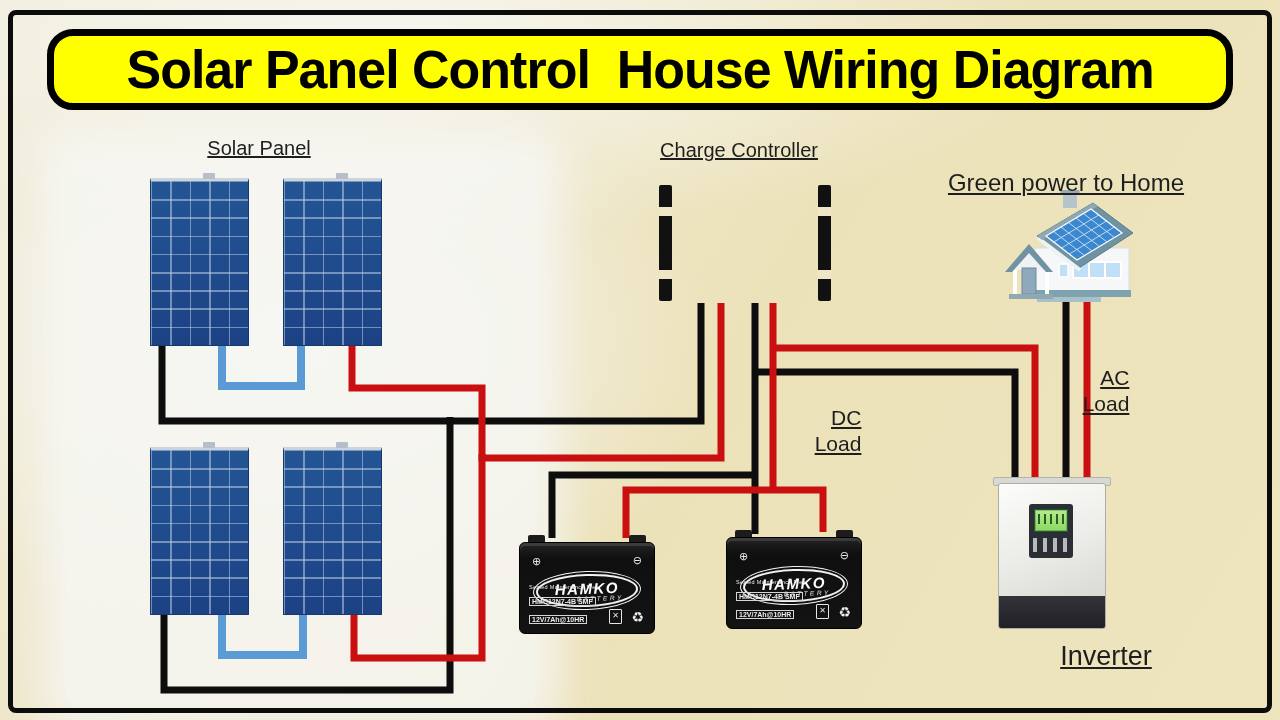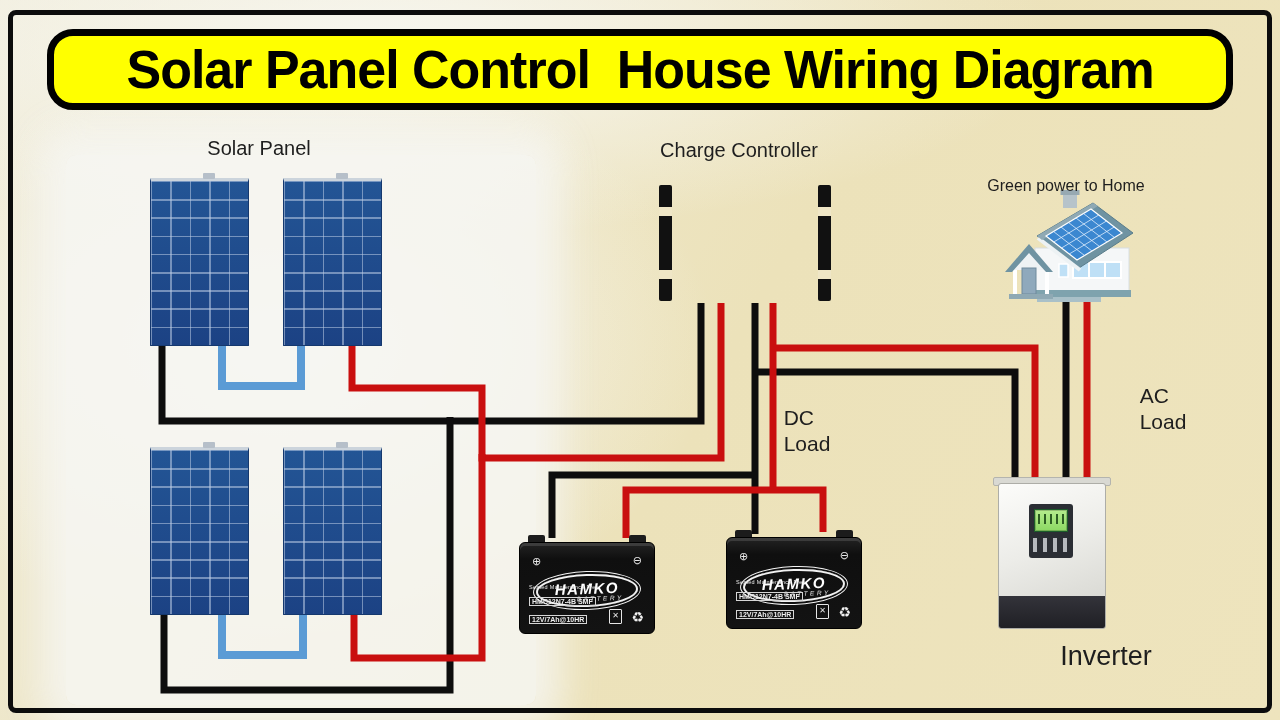--- a/index.html
+++ b/index.html
@@ -9,29 +9,29 @@
       radial-gradient(ellipse 620px 420px at 22% 48%, rgba(248,248,244,.95) 0%, rgba(248,248,244,0) 70%),
       radial-gradient(ellipse 900px 260px at 30% 6%, rgba(248,248,244,.9) 0%, rgba(248,248,244,0) 75%),
       linear-gradient(120deg,#f0ecd9 0%,#ece2ba 55%,#eee4bd 100%);
   }
   .frame{position:absolute;left:8px;top:10px;right:8px;bottom:7px;border:5px solid #0c0c0c;border-radius:8px;pointer-events:none;z-index:40;}
   .white-zone{position:absolute;left:66px;top:155px;width:470px;height:550px;background:rgba(246,246,242,.85);box-shadow:0 0 38px 26px rgba(246,246,242,.85);border-radius:10px;z-index:0;}
 
   .title-box{position:absolute;left:47px;top:29px;width:1186px;height:81px;background:#ffff00;border:7px solid #000;border-radius:26px;box-sizing:border-box;display:flex;align-items:center;justify-content:center;z-index:30;}
   .title-box span{font-size:53px;font-weight:bold;letter-spacing:-1px;color:#000;white-space:pre;transform:scaleX(.98);}
 
-  .lbl{position:absolute;color:#1e1e1e;z-index:20;transform:translateX(-50%);text-align:left;white-space:nowrap;}
+  .lbl{position:absolute;color:#1e1e1e;z-index:20;transform:translateX(-50%);text-align:right;white-space:nowrap;text-decoration:underline;}
   .lbl-sp{left:259px;top:137px;font-size:20px;}
   .lbl-cc{left:739px;top:139px;font-size:20px;}
-  .lbl-gp{left:1066px;top:177px;font-size:16px;}
+  .lbl-gp{left:1066px;top:169px;font-size:24px;}
   .lbl-bat{left:687px;top:495px;font-size:25px;}
   .lbl-inv{left:1106px;top:641px;font-size:27px;}
   .lbl-2l{font-size:21px;line-height:26px;}
-  .lbl-dc{left:807px;top:405px;}
-  .lbl-ac{left:1163px;top:365px;margin-top:18px;}
+  .lbl-dc{left:838px;top:405px;}
+  .lbl-ac{left:1106px;top:365px;}
 
   svg.wires{position:absolute;left:0;top:0;z-index:5;pointer-events:none;}
   svg.wires polyline{fill:none;stroke-linejoin:miter;stroke-linecap:butt;}
 
   
   .panel{position:absolute;width:97px;height:164px;z-index:10;border-radius:1px;
     border:1px solid #15386e;border-top:3px solid #ccd4dc;
     background:
       repeating-linear-gradient(to right, rgba(188,204,228,.55) 0 1.5px, transparent 1.5px 19.4px),
       repeating-linear-gradient(to bottom, rgba(188,204,228,.55) 0 1.5px, transparent 1.5px 18.2px),

